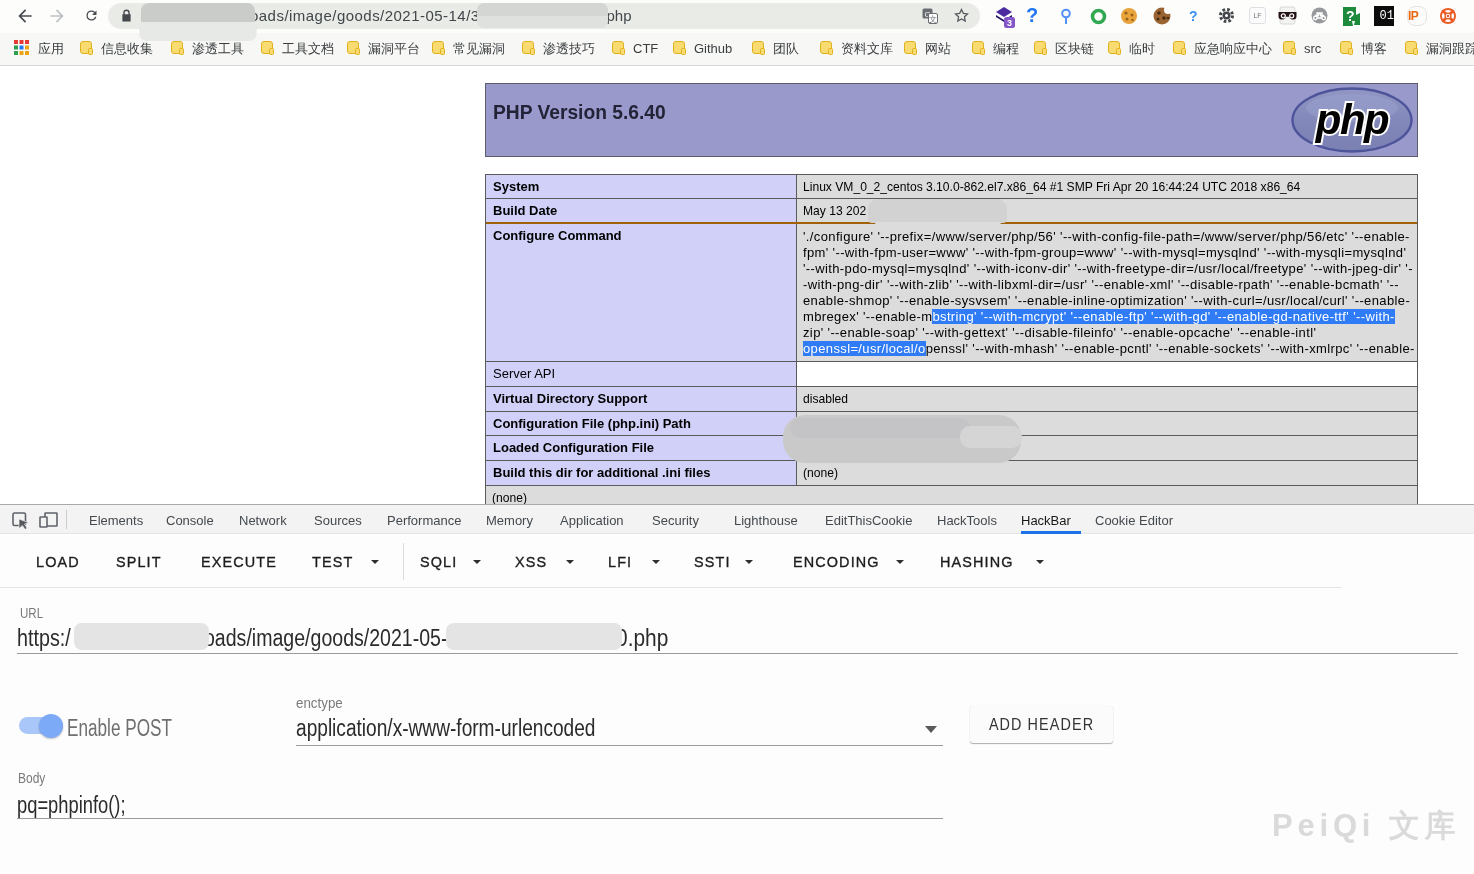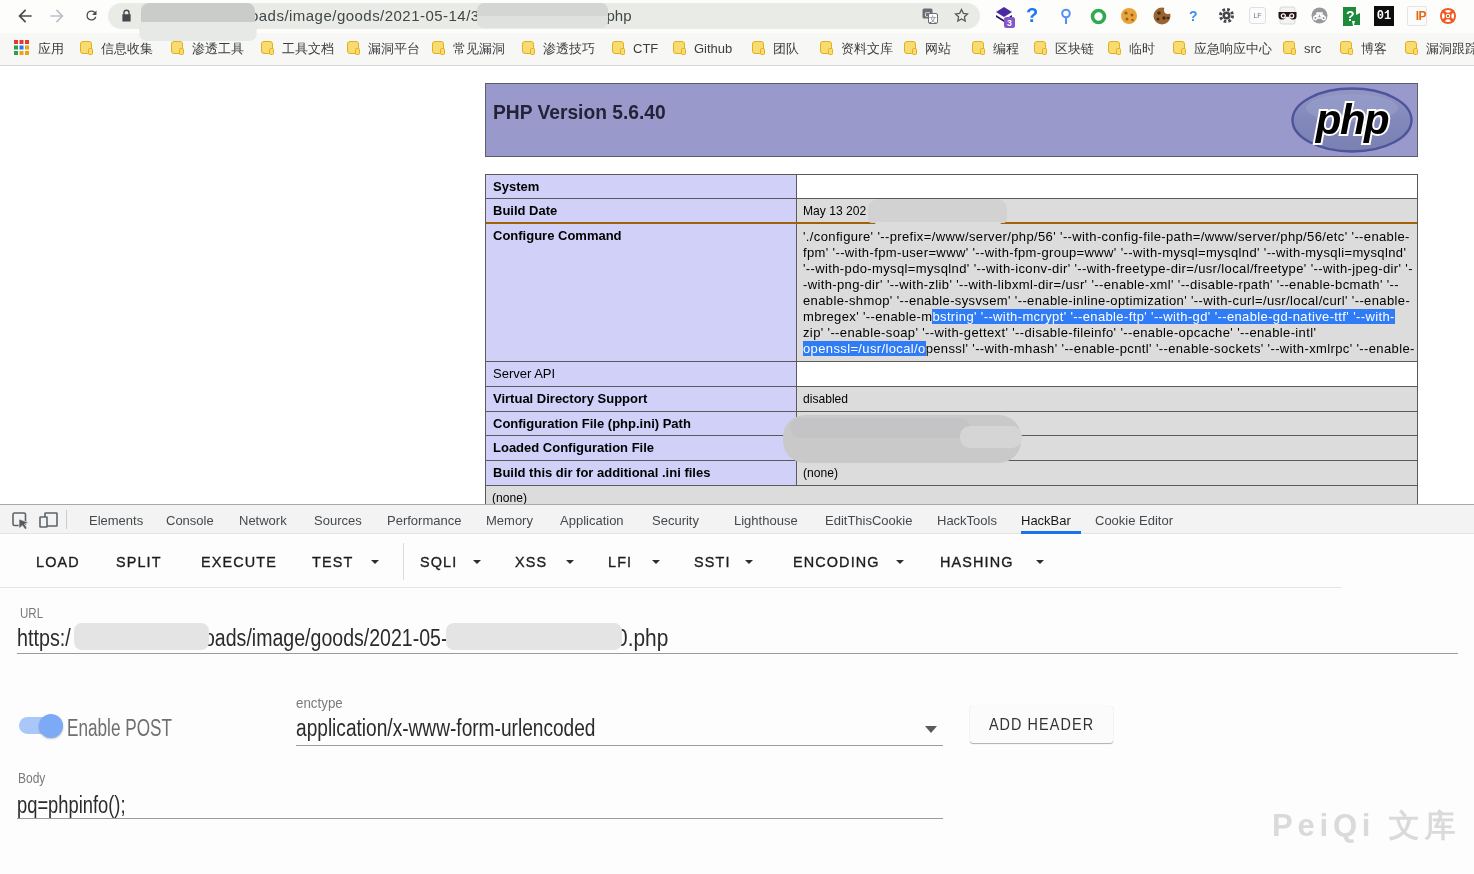--- a/index.html
+++ b/index.html
@@ -97,22 +97,22 @@
       <circle cx="14.7" cy="9.8" r="2" fill="none" stroke="#fff" stroke-width="1.2"></circle>
     </svg>
 <svg class="a" style="left:1311px;top:7px" width="17" height="17" viewBox="0 0 17 17">
       <circle cx="8.5" cy="8.5" r="8" fill="#97999c"></circle>
       <path d="M6 6 h5 v5 h-5 z M6 6 a1.7 1.7 0 1 1-1.7 1.7 M11 6 a1.7 1.7 0 1 0 1.7 1.7 M6 11 a1.7 1.7 0 1 1-1.7-1.7 M11 11 a1.7 1.7 0 1 0 1.7-1.7" fill="none" stroke="#fff" stroke-width="1.4"></path>
     </svg>
 <svg class="a" style="left:1342px;top:6px" width="20" height="20" viewBox="0 0 20 20">
       <path d="M1 1 h13 v8 l4-2 v12 h-6 l1-4 h-3 l1 5 h-10 z" fill="#1d8a3c"></path>
       <text x="8.3" y="14.5" font-size="14" font-weight="bold" fill="#fff" text-anchor="middle" font-family="Liberation Sans">?</text>
     </svg>
-<div class="a" style="left:1374px;top:6px;width:20px;height:20px;background:#0d0d0d;color:#fff;font-size:12px;font-weight:bold;text-align:center;line-height:20px;font-family:'Liberation Mono',monospace">01</div>
-<div class="a" style="left:1407px;top:6px;width:20px;height:20px;background:#fcfcfc;border:1px solid #e4e4e4;border-radius:2px;color:#e8680f;font-size:12px;font-weight:bold;text-align:right;line-height:18px;letter-spacing:-0.5px">IP</div>
+<div class="a" style="left:1374px;top:6px;width:20px;height:20px;background:#0d0d0d;color:#fff;font-size:12px;font-weight:normal;text-align:right;line-height:20px;font-family:'Liberation Mono',monospace">01</div>
+<div class="a" style="left:1407px;top:6px;width:20px;height:20px;background:#fcfcfc;border:1px solid #e4e4e4;border-radius:8px;color:#e8680f;font-size:12px;font-weight:bold;text-align:left;line-height:18px;letter-spacing:-0.5px">IP</div>
 <svg class="a" style="left:1439px;top:7px" width="18" height="18" viewBox="0 0 18 18">
       <circle cx="9" cy="9" r="8" fill="#ed5c26"></circle>
       <circle cx="9" cy="9" r="4.8" fill="none" stroke="#fff" stroke-width="2.6"></circle>
       <path d="M3.3 3.3 L14.7 14.7 M14.7 3.3 L3.3 14.7" stroke="#ed5c26" stroke-width="2.8"></path>
       <circle cx="9" cy="9" r="2.2" fill="#fff"></circle>
       <circle cx="9" cy="9" r="1.2" fill="#ed5c26"></circle>
     </svg>
 
 <div class="a" style="left:0;top:33px;width:1474px;height:32px;background:#f7f8f5"></div>
 <div class="a" style="left:139px;top:33px;width:118px;height:8px;background:#e7e9e6;border-radius:0 0 10px 10px"></div>
@@ -179,20 +179,21 @@
           </linearGradient>
         </defs>
     <ellipse cx="62" cy="33" rx="59.5" ry="31.5" fill="url(#pg)" stroke="#4d5499" stroke-width="2.4"></ellipse>
     <ellipse cx="62" cy="21" rx="46" ry="14" fill="#9aa0cb" opacity="0.6"></ellipse>
     <text x="62" y="46.5" text-anchor="middle" font-family="Liberation Sans" font-size="42" font-weight="bold" font-style="italic" fill="#000" stroke="#fff" stroke-width="3.8" paint-order="stroke" letter-spacing="-1.5">php</text>
   </svg>
 
   <div class="a" style="left:485px;top:107.5px;width:933px;border:1px solid #5a5a5a;border-bottom:none">
     <div style="display:flex;border-bottom:1px solid #5a5a5a;height:24.7px">
       <div style="width:311px;background:#d0d0f8;border-right:1px solid #5a5a5a;font-size:13px;font-weight:bold;padding:4px 0 0 7px">System</div>
+      <div style="flex:1;background:#dcdcdc;font-size:12.1px;padding:5px 0 0 6px;white-space:nowrap">Linux VM_0_2_centos 3.10.0-862.el7.x86_64 #1 SMP Fri Apr 20 16:44:24 UTC 2018 x86_64</div>
     </div>
     <div style="display:flex;border-bottom:2px solid #a16207;height:24.7px">
       <div style="width:311px;background:#d0d0f8;border-right:1px solid #5a5a5a;font-size:13px;font-weight:bold;padding:4px 0 0 7px">Build Date</div>
       <div style="flex:1;background:#dcdcdc;font-size:12.1px;padding:5px 0 0 6px">May 13 202</div>
     </div>
     <div style="display:flex;border-bottom:1px solid #5a5a5a;height:138.5px">
       <div style="width:311px;background:#d0d0f8;border-right:1px solid #5a5a5a;font-size:13px;font-weight:bold;padding:4px 0 0 7px">Configure Command</div>
       <div style="flex:1;background:#dcdcdc;padding:5px 0 0 6px;overflow:hidden">
         <div class="cc">'./configure' '--prefix=/www/server/php/56' '--with-config-file-path=/www/server/php/56/etc' '--enable-</div>
         <div class="cc">fpm' '--with-fpm-user=www' '--with-fpm-group=www' '--with-mysql=mysqlnd' '--with-mysqli=mysqlnd'</div>

